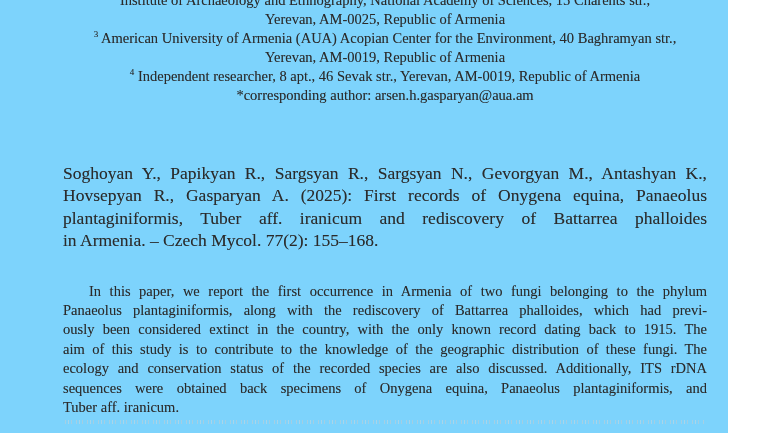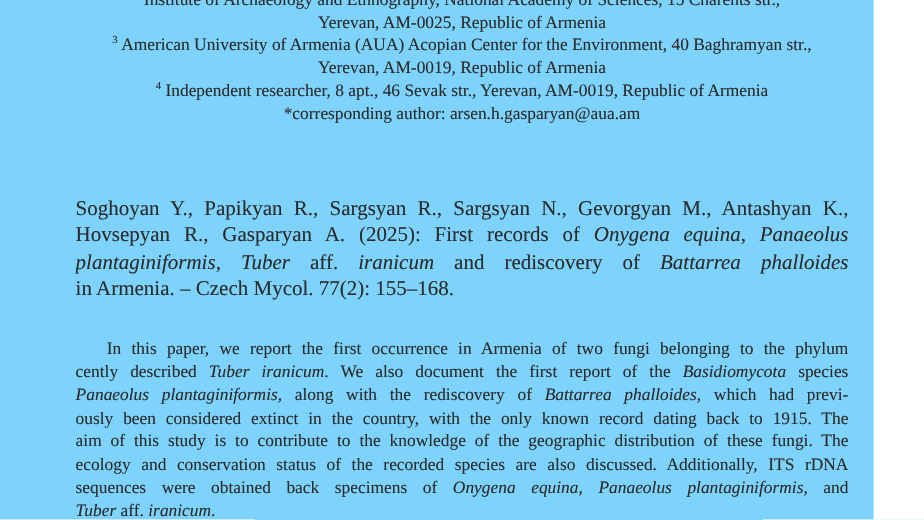--- a/index.html
+++ b/index.html
@@ -20,21 +20,21 @@
   .aff-line { height: 19px; line-height: 19px; text-align: center; white-space: nowrap; overflow: visible; }
 
   .citation { margin-top: 57px; font-size: 17.5px; }
   .cit-line { height: 22.4px; line-height: 22.4px; overflow: hidden; }
 
   .abstract { margin-top: 30px; font-size: 14.5px; }
   .abs-line { height: 19.4px; line-height: 19.4px; overflow: hidden; }
 
   .just { text-align: justify; text-align-last: justify; }
   .indent { text-indent: 26px; }
-  .it { font-style: italic; }
+  .it { }
   sup { font-size: 0.62em; line-height: 0; }
 
   
   .truncated-strip {
     margin-top: 2.5px;
     margin-left: 2px;
     height: 4px;
     width: 640px;
     opacity: 0.5;
     background: repeating-linear-gradient(90deg,
@@ -60,21 +60,20 @@
 
     <section class="citation">
       <div class="cit-line just fit"><span>Soghoyan Y., Papikyan R., Sargsyan R., Sargsyan N., Gevorgyan M., Antashyan K.,</span></div>
       <div class="cit-line just fit"><span>Hovsepyan R., Gasparyan A. (2025): First records of </span><span class="it">Onygena equina</span><span>, </span><span class="it">Panaeolus</span></div>
       <div class="cit-line just fit"><span class="it">plantaginiformis</span><span>, </span><span class="it">Tuber</span><span> aff. </span><span class="it">iranicum</span><span> and rediscovery of </span><span class="it">Battarrea phalloides</span></div>
       <div class="cit-line fit"><span>in Armenia. – Czech Mycol. 77(2): 155–168.</span></div>
     </section>
 
     <section class="abstract">
       <div class="abs-line just indent fit"><span>In this paper, we report the first occurrence in Armenia of two fungi belonging to the phylum</span></div>
-      <div class="abs-line just fit"><span>cently described </span><span class="it">Tuber iranicum</span><span>. We also document the first report of the </span><span class="it">Basidiomycota</span><span> species</span></div>
       <div class="abs-line just fit"><span class="it">Panaeolus plantaginiformis</span><span>, along with the rediscovery of </span><span class="it">Battarrea phalloides</span><span>, which had previ-</span></div>
       <div class="abs-line just fit"><span>ously been considered extinct in the country, with the only known record dating back to 1915. The</span></div>
       <div class="abs-line just fit"><span>aim of this study is to contribute to the knowledge of the geographic distribution of these fungi. The</span></div>
       <div class="abs-line just fit"><span>ecology and conservation status of the recorded species are also discussed. Additionally, ITS rDNA</span></div>
       <div class="abs-line just fit"><span>sequences were obtained back specimens of </span><span class="it">Onygena equina</span><span>, </span><span class="it">Panaeolus plantaginiformis</span><span>, and</span></div>
       <div class="abs-line fit"><span class="it">Tuber</span><span> aff. </span><span class="it">iranicum</span><span>.</span></div>
     </section>
 
     <div class="truncated-strip"></div>
 

